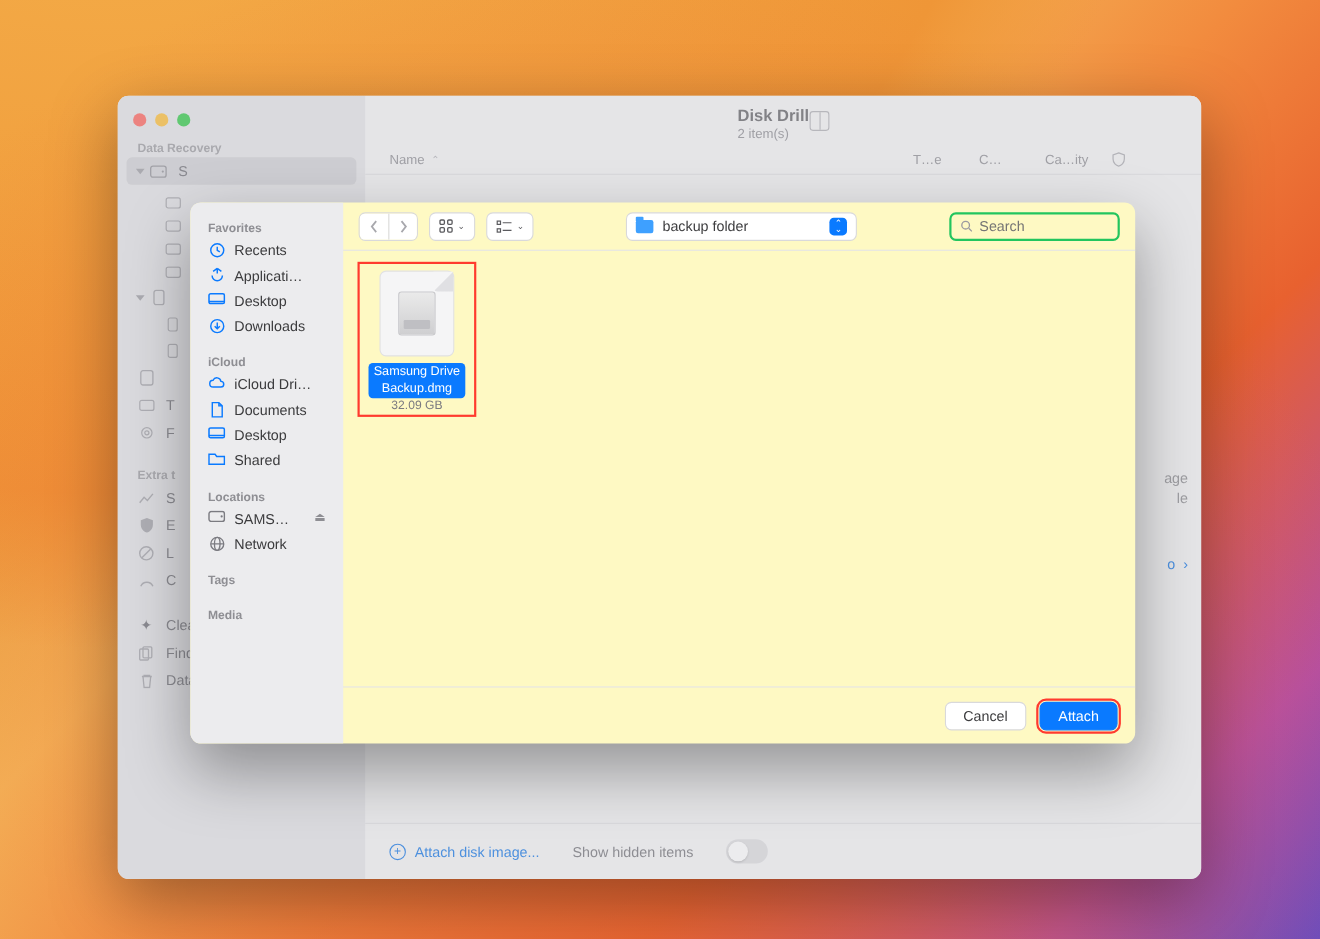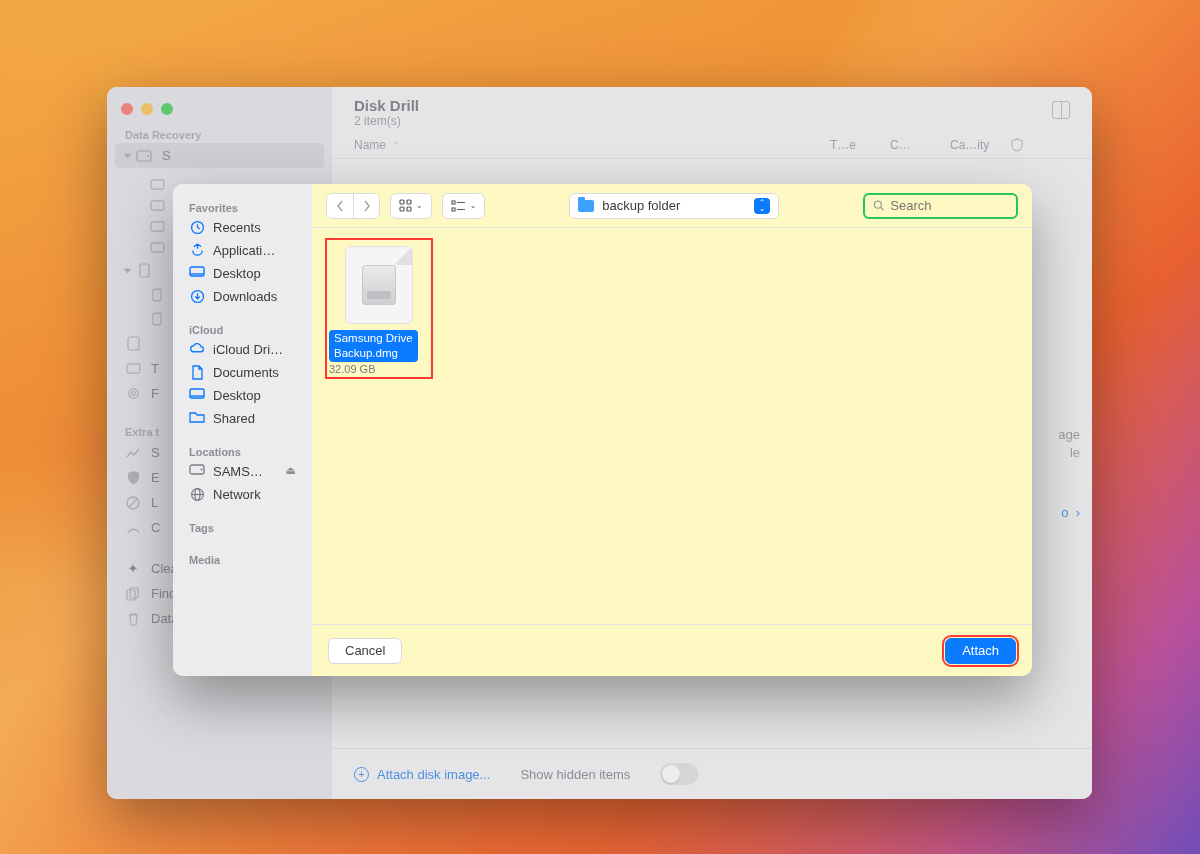--- a/index.html
+++ b/index.html
@@ -24,21 +24,21 @@
 .dot{width:12px;height:12px;border-radius:50%;}
 .dot.r{background:#ff5f57;} .dot.y{background:#febc2e;} .dot.g{background:#28c840;}
 .app-sidebar-section{padding:4px 18px 2px;font-size:11px;font-weight:600;color:#98989d;text-transform:none;}
 .app-side-item{display:flex;align-items:center;gap:10px;padding:5px 18px;color:#696970;font-size:13px;}
 .app-side-item.sel{background:#d0d0d4;border-radius:5px;margin:0 8px;padding:5px 10px;}
 .app-side-item .ic{width:16px;display:flex;justify-content:center;}
 .caret-tri{width:0;height:0;border-top:4px solid transparent;border-bottom:4px solid transparent;border-left:5px solid #9a9aa0;margin-right:-4px;}
 .caret-tri.down{transform:rotate(90deg);}
 
 .app-main{flex:1;background:#f4f4f5;display:flex;flex-direction:column;}
-.app-header{padding:10px 22px 6px;display:flex;justify-content:space-between;align-items:flex-start;}
+.app-header{padding:10px 22px 6px;display:flex;justify-content:center;align-items:flex-start;}
 .app-title{font-size:15px;font-weight:600;color:#5c5c60;}
 .app-sub{font-size:12px;color:#8a8a8f;}
 .app-book{width:18px;height:18px;border:1.2px solid #aeaeb3;border-radius:3px;position:relative;margin-top:4px;}
 .app-book::after{content:"";position:absolute;left:50%;top:0;bottom:0;width:1px;background:#aeaeb3;}
 .app-cols{display:flex;padding:4px 22px 6px;font-size:12px;color:#8a8a8f;gap:0;align-items:center;border-bottom:1px solid #e2e2e4;}
 .app-cols .c1{flex:1;display:flex;align-items:center;gap:6px;}
 .app-cols .cx{width:60px;text-align:left;}
 .shield-ic{width:14px;height:14px;}
 .app-body{flex:1;}
 .app-footer{padding:14px 22px;display:flex;align-items:center;gap:30px;font-size:13px;border-top:1px solid #e0e0e2;margin-top:auto;}
@@ -64,29 +64,29 @@
 .navseg button{width:26px;height:24px;background:#fff;border:none;color:#a8a8ad;display:flex;align-items:center;justify-content:center;}
 .navseg button+button{border-left:1px solid #d9d9db;}
 .view-btn{height:26px;padding:0 8px;border:1px solid #d9d9db;background:#fff;border-radius:6px;color:#5a5a5e;display:flex;align-items:center;gap:4px;font-size:12px;}
 .loc-btn{height:26px;min-width:210px;padding:0 8px;border:1px solid #d9d9db;background:#fff;border-radius:6px;display:flex;align-items:center;gap:8px;font-size:13px;color:#3d3d3f;margin-left:auto;margin-right:auto;position:relative;}
 .loc-folder{width:16px;height:12px;background:#3ea0ff;border-radius:2px;position:relative;}
 .loc-folder::before{content:"";position:absolute;top:-3px;left:0;width:7px;height:4px;background:#3ea0ff;border-radius:1px 1px 0 0;}
 .loc-arrow{width:16px;height:16px;background:#0a7aff;border-radius:4px;color:#fff;display:flex;flex-direction:column;align-items:center;justify-content:center;font-size:8px;line-height:6px;margin-left:auto;}
 .search-box{display:flex;align-items:center;gap:6px;color:#9a9aa0;font-size:13px;border:2px solid #22c55e;border-radius:6px;height:26px;padding:0 8px;width:155px;}
 .search-box input{border:none;outline:none;font-size:13px;width:100%;color:#3d3d3f;background:transparent;}
 .dlg-content{flex:1;position:relative;padding:20px;}
-.file-tile{position:absolute;left:17px;top:14px;width:100px;text-align:left;}
+.file-tile{position:absolute;left:17px;top:14px;width:100px;text-align:center;}
 .file-tile.hl{outline:2.5px solid #ff3b2f;outline-offset:2px;}
 .doc-icon{width:68px;height:78px;margin:4px auto 6px;background:#f5f5f6;border:1px solid #e1e1e3;border-radius:6px;position:relative;display:flex;align-items:center;justify-content:center;}
 .doc-icon::after{content:"";position:absolute;right:0;top:0;width:18px;height:18px;background:linear-gradient(135deg,#f5f5f6 48%,#e0e0e3 52%);border-bottom-left-radius:4px;}
 .drive-m{width:34px;height:40px;background:linear-gradient(#eaeaea,#cfcfd1);border-radius:3px;border:1px solid #c8c8cb;position:relative;}
 .drive-m::after{content:"";position:absolute;left:4px;right:4px;bottom:5px;height:8px;background:#bfbfc3;border-radius:1px;}
 .file-label{background:#0a7aff;color:#fff;border-radius:4px;padding:1px 5px;font-size:11.5px;line-height:15px;display:inline-block;}
 .file-size{color:#7a7a80;font-size:11px;margin-top:1px;}
-.dlg-footer{height:52px;border-top:1px solid #e4e4e6;display:flex;align-items:center;justify-content:space-between;gap:12px;padding:0 16px;}
+.dlg-footer{height:52px;border-top:1px solid #e4e4e6;display:flex;align-items:center;justify-content:flex-end;gap:12px;padding:0 16px;}
 .btn{height:26px;padding:0 16px;border-radius:6px;font-size:13px;border:1px solid #d9d9db;background:#fff;color:#3d3d3f;}
 .btn.primary{background:#0a7aff;border-color:#0a7aff;color:#fff;}
 .btn.primary.hl{outline:2.5px solid #ff3b2f;outline-offset:1px;}
 
 .anno-arrow-h{position:absolute;height:2.5px;background:#ff3b2f;}
 .anno-arrow-h::before{content:"";position:absolute;left:-9px;top:-5px;width:0;height:0;border-top:6px solid transparent;border-bottom:6px solid transparent;border-right:9px solid #ff3b2f;}
 .anno-arrow-v{position:absolute;width:2.5px;background:#ff3b2f;}
 .anno-arrow-v::after{content:"";position:absolute;bottom:-9px;left:-5px;width:0;height:0;border-left:6px solid transparent;border-right:6px solid transparent;border-top:9px solid #ff3b2f;}
 
 svg{display:block;}

